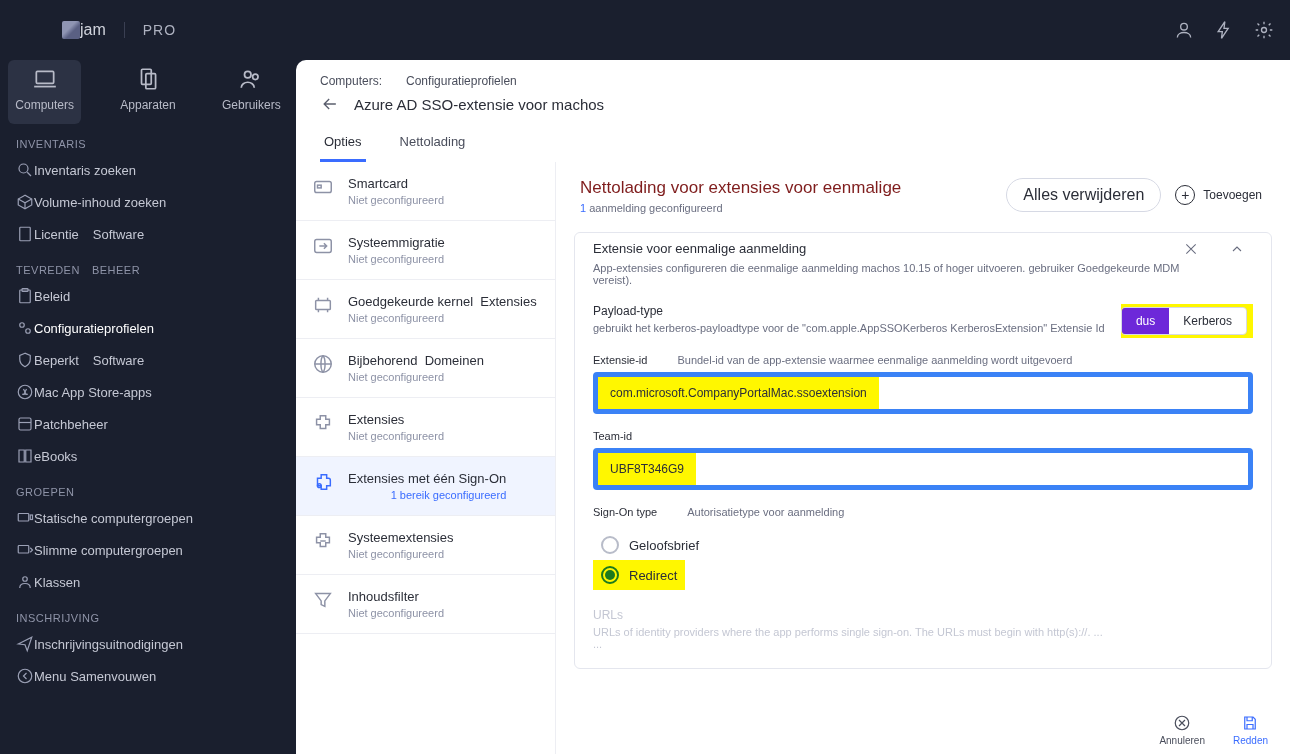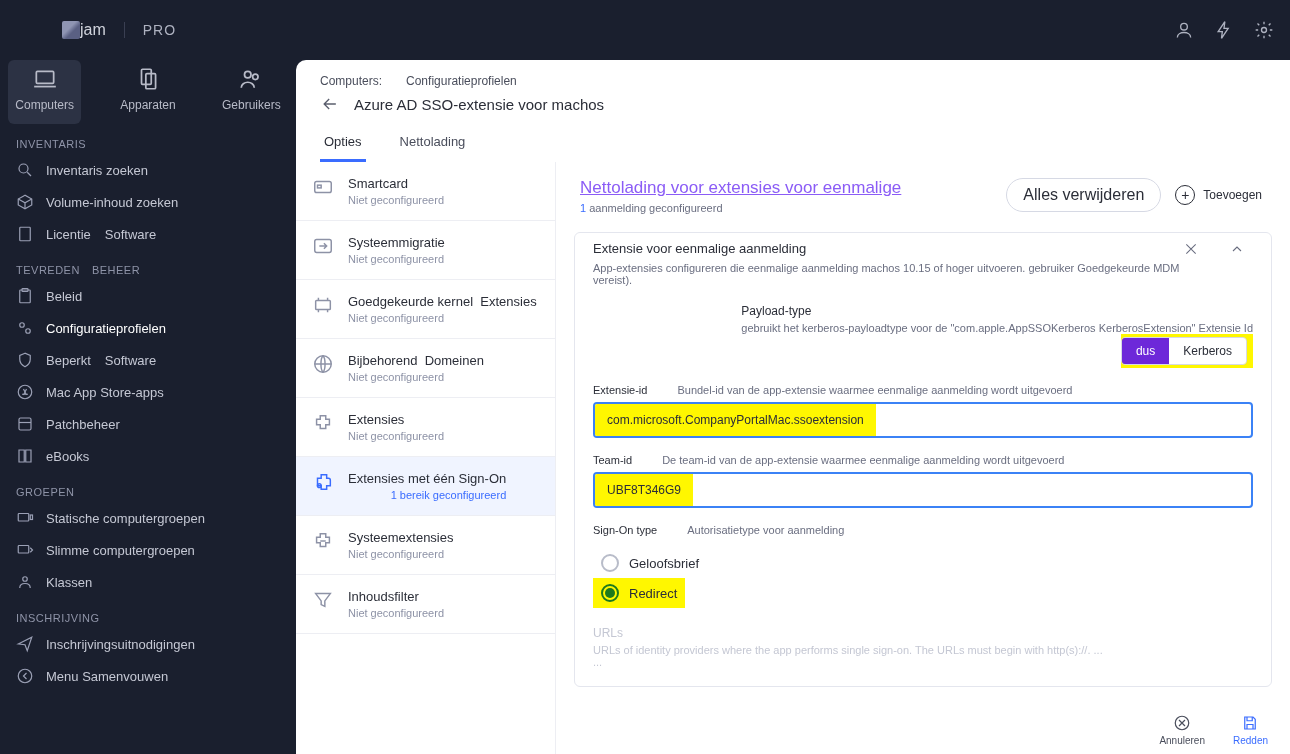--- a/index.html
+++ b/index.html
@@ -18,21 +18,21 @@
 
 .primary-tabs { display:flex; gap:30px; padding:0 8px; }
 .ptab { width:80px; display:flex; flex-direction:column; align-items:center; gap:6px; padding:6px 0 12px; color:#b8bbc8; font-size:12px; cursor:pointer; border-radius:6px; }
 .ptab.active { background:#2c3244; }
 .ptab .icon { width:26px; height:26px; }
 
 
 .body { display:flex; height:calc(754px - 60px); }
 .sidebar { width:296px; padding:0 0 10px 0; overflow:hidden; }
 .side-section { padding:14px 16px 4px; color:#8f94a8; font-size:11px; letter-spacing:0.5px; display:flex; gap:12px; }
-.side-item { display:flex; align-items:center; gap:12px; padding:7px 16px; color:#c5c8d4; font-size:13px; cursor:pointer; }
+.side-item { display:flex; align-items:center; gap:0; padding:7px 16px; color:#c5c8d4; font-size:13px; cursor:pointer; }
 .side-item .icon { width:18px; height:18px; color:#9ba0b5; }
 .side-item.sel { color:#fff; }
 .side-subrow { display:flex; gap:14px; }
 
 
 .main { flex:1; background:#fff; color:#2b2e38; border-top-left-radius:10px; overflow:hidden; display:flex; flex-direction:column; }
 .crumbs { padding:14px 24px 2px; font-size:12px; color:#4a4e5c; display:flex; gap:24px; }
 .title-row { display:flex; align-items:center; gap:14px; padding:4px 24px 10px; }
 .back-arrow { width:20px; height:20px; color:#5b5f6e; cursor:pointer; }
 .title { font-size:15px; color:#2b2e38; font-weight:400; }
@@ -49,50 +49,50 @@
 .optitem.sel { background:#f0f4ff; }
 .opt-icon { width:22px; height:22px; color:#8d92a6; flex-shrink:0; }
 .opt-title { font-size:13px; color:#2b2e38; padding-bottom:3px; }
 .opt-sub { font-size:11px; color:#8d92a6; }
 .opt-sub.conf { color:#3a6cff;text-align:right; }
 
 
 .rpane { flex:1; display:flex; flex-direction:column; overflow:hidden; position:relative; }
 .rhead { display:flex; align-items:flex-start; padding:16px 24px 8px; }
 .rhead-l { flex:1; }
-.rhead-title { font-size:17px; color:#8b5cf6;text-decoration:underline; }
+.rhead-title { font-size:17px; color:#7f1d1d; }
 .rhead-sub { font-size:11px; color:#6a6e80; padding-top:4px; }
 .rhead-sub .num { color:#3a6cff; }
 .rhead-actions { display:flex; gap:10px; align-items:center; }
 .btn-pill { border:1px solid #d6d9e4; background:#fff; border-radius:18px; padding:7px 16px; font-size:16px; color:#2b2e38; cursor:pointer; }
 .btn-add { display:flex; align-items:center; gap:8px; font-size:12px; color:#2b2e38; cursor:pointer; padding:6px 4px; }
 .plus-circ { width:20px; height:20px; border:1.5px solid #2b2e38; border-radius:50%; display:inline-flex; align-items:center; justify-content:center; font-size:14px; line-height:1; }
 
 .card { margin:10px 18px 0 18px; border:1px solid #e4e6ee; border-radius:6px; padding:8px 18px 18px; overflow:visible; }
 .card-head { display:flex; align-items:flex-start; }
 .card-hl { flex:1; }
 .card-title { font-size:13px; color:#2b2e38; }
 .card-sub { font-size:11px; color:#6a6e80; padding-top:6px; }
 .card-icons { display:flex; gap:30px; align-items:center; color:#6a6e80; padding-right:8px; }
 .card-icons .icon { width:16px; height:16px; cursor:pointer; }
 
-.field-row { display:flex; align-items:flex-end; margin-top:18px;flex-direction:column; }
+.field-row { display:flex; align-items:flex-start; margin-top:18px; }
 .field-l { flex:1; }
 .field-label { font-size:12px; color:#2b2e38; }
 .field-hint { font-size:11px; color:#6a6e80; padding-top:4px; max-width:520px; }
 .seg { display:flex; border:1px solid #d6d9e4; border-radius:4px; overflow:hidden; }
 .seg div { padding:6px 14px; font-size:12px; cursor:pointer; }
 .seg .sel { background:#6d28d9; color:#fff; }
 .hl { background:#fff700; display:inline-block; }
 .hl-wrap { background:#fff700; padding:3px 6px 3px 0; display:inline-block; }
 
 .tf-row { margin-top:16px; }
 .tf-labels { display:flex; gap:30px; font-size:11px; color:#2b2e38; margin-bottom:6px; }
 .tf-labels .hint { color:#6a6e80; }
-.tf { width:100%; border:2px solid #3b82f6; border-radius:4px; padding:0; font-size:12px; color:#2b2e38; background:#fff; overflow:hidden; }
+.tf { width:100%; border:5px solid #3b82f6; border-radius:4px; padding:0; font-size:12px; color:#2b2e38; background:#fff; overflow:hidden; }
 .tf .hl-cell { background:#fff700; display:inline-block; padding:9px 12px; }
 
 .radio-group { margin-top:12px; }
 .radio-row { display:flex; align-items:center; gap:10px; padding:6px 8px; cursor:pointer; }
 .radio { width:18px; height:18px; border:2px solid #b8bcc9; border-radius:50%; display:inline-flex; align-items:center; justify-content:center; }
 .radio.sel { border-color:#1d7a1d; }
 .radio.sel::after { content:""; width:10px; height:10px; background:#1d7a1d; border-radius:50%; }
 .radio-row.hl { background:#fff700; display:inline-flex; }
 
 .urls { margin-top:18px; color:#c4c7d3; font-size:11px; }
@@ -481,21 +481,20 @@
               <span class="hint">Bundel-id van de app-extensie waarmee eenmalige aanmelding wordt uitgevoerd</span>
             </div>
             <div class="tf">
               <span class="hl-cell">com.microsoft.CompanyPortalMac.ssoextension</span>
             </div>
           </div>
 
           <div class="tf-row">
             <div class="tf-labels">
               <span>Team-id</span>
-              <span class="hint">De team-id van de app-extensie waarmee eenmalige aanmelding wordt uitgevoerd</span>
             </div>
             <div class="tf">
               <span class="hl-cell">UBF8T346G9</span>
             </div>
           </div>
 
           <div class="sign-row">
             <div class="lbl-row">
               <span>Sign-On type</span>
               <span style="color:#6a6e80">Autorisatietype voor aanmelding</span>

